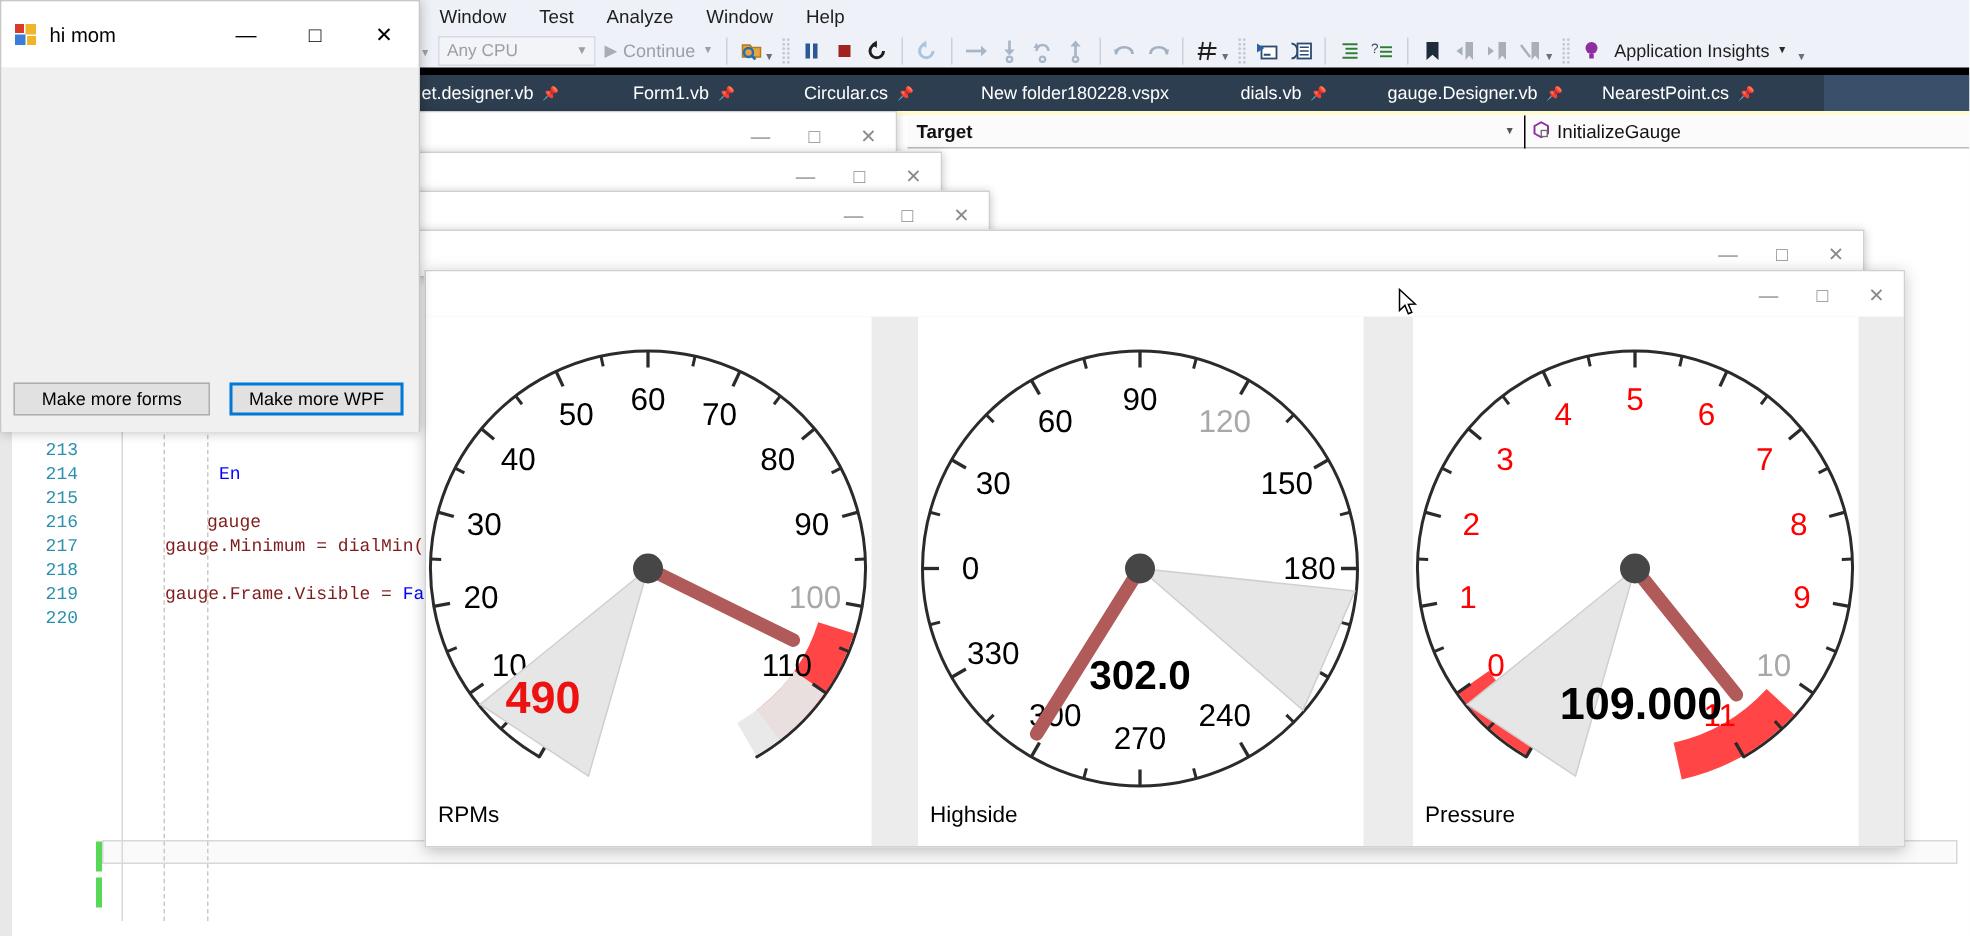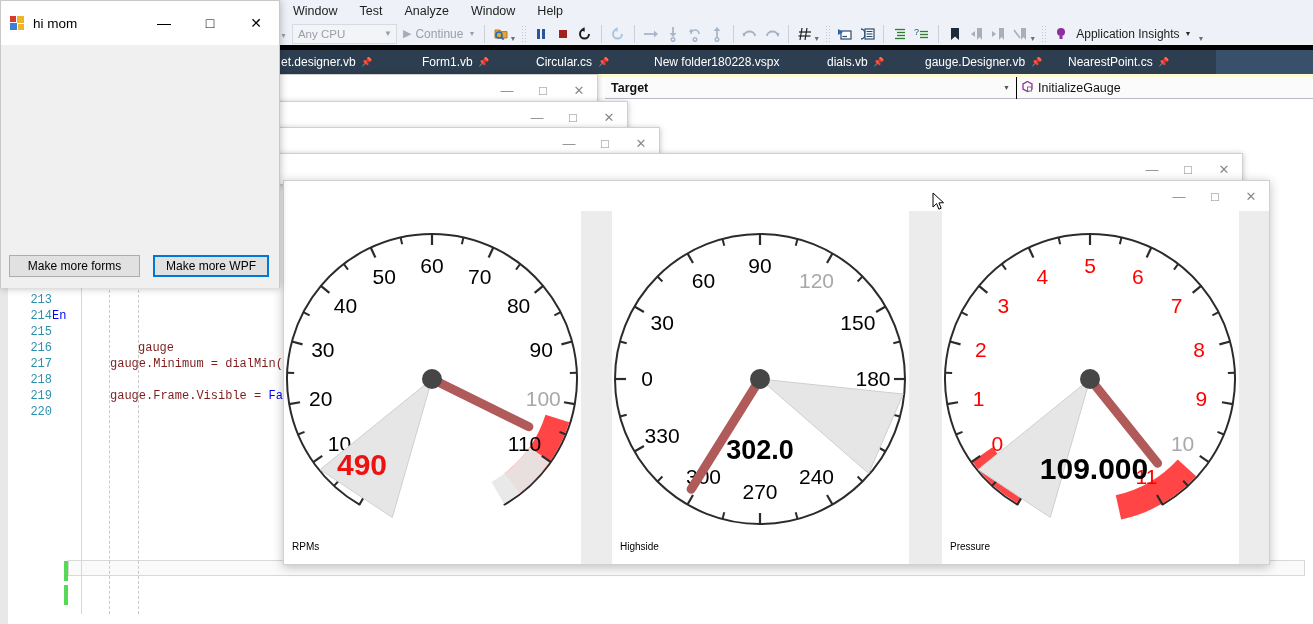--- a/index.html
+++ b/index.html
@@ -109,21 +109,21 @@
 
   
   .gwin {
     position:absolute; left:283px; top:180px; width:987px; height:385px;
     background:#ffffff; border:1px solid #d0d0d0; box-shadow:0 2px 10px rgba(0,0,0,0.25);
   }
   .gwin-title { height:30px; background:#ffffff; position:relative; }
   .gwin-body { position:absolute; left:0; top:30px; width:985px; height:353px; background:#ececec; }
 
   .gpanel { position:absolute; top:0; background:#ffffff; height:353px; }
-  .gpanel-label { position:absolute; left:8px; bottom:12px; font-size:10px; color:#000; }
+  .gpanel-label { position:absolute; left:8px; bottom:12px; font-size:15px; color:#000; }
 
   .gauge-svg { position:absolute; left:0; top:0; }
 
   .cursor-arrow { position:absolute; width:12px; height:18px; }
 </style>
 </head>
 <body>
 
 <div id="root">
 
@@ -338,21 +338,21 @@
         <div class="code-line"><span class="ln">204</span></div>
         <div class="code-line"><span class="ln">205</span></div>
         <div class="code-line"><span class="ln">206</span></div>
         <div class="code-line"><span class="ln">207</span></div>
         <div class="code-line"><span class="ln">208</span></div>
         <div class="code-line"><span class="ln">209</span></div>
         <div class="code-line"><span class="ln">210</span></div>
         <div class="code-line"><span class="ln">211</span></div>
         <div class="code-line"><span class="ln">212</span></div>
         <div class="code-line"><span class="ln">213</span></div>
-        <div class="code-line"><span class="ln">214</span><span style="" class="kw">En</span></div>
+        <div class="code-line"><span class="ln">214</span><span style="padding-left:94px;" class="kw">En</span></div>
         <div class="code-line"><span class="ln">215</span></div>
         <div class="code-line"><span class="ln">216</span><span style="padding-left:86px;" class="codetext">gauge</span></div>
         <div class="code-line"><span class="ln">217</span><span style="padding-left:58px;" class="codetext">gauge.Minimum = dialMin()</span></div>
         <div class="code-line"><span class="ln">218</span></div>
         <div class="code-line"><span class="ln">219</span><span style="padding-left:58px;" class="codetext">gauge.Frame.Visible = </span><span class="kw">False</span></div>
         <div class="code-line"><span class="ln">220</span></div>
       </div>
 
       <div style="position:absolute;left:81px;top:0;width:1px;height:540px;background:#d8d8d8;"></div>
       <div style="position:absolute;left:109px;top:0;width:1px;height:540px;border-left:1px dashed #c9c9c9;"></div>

